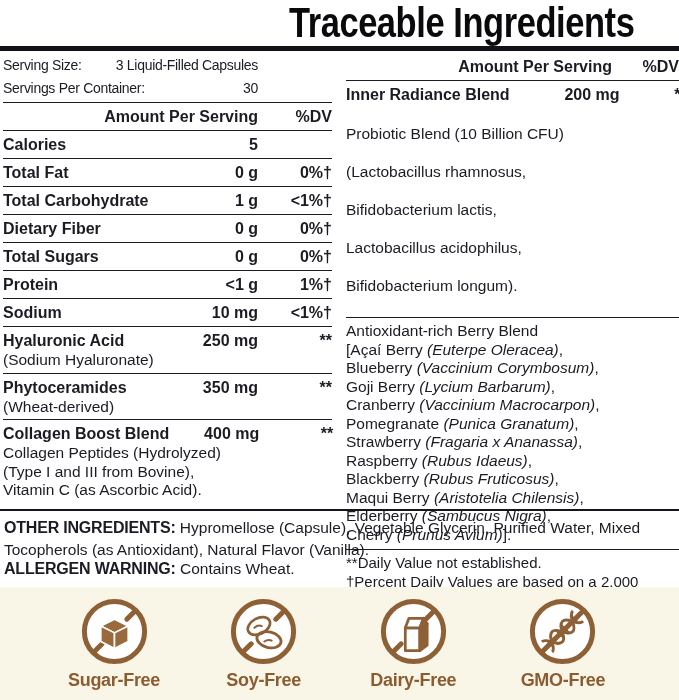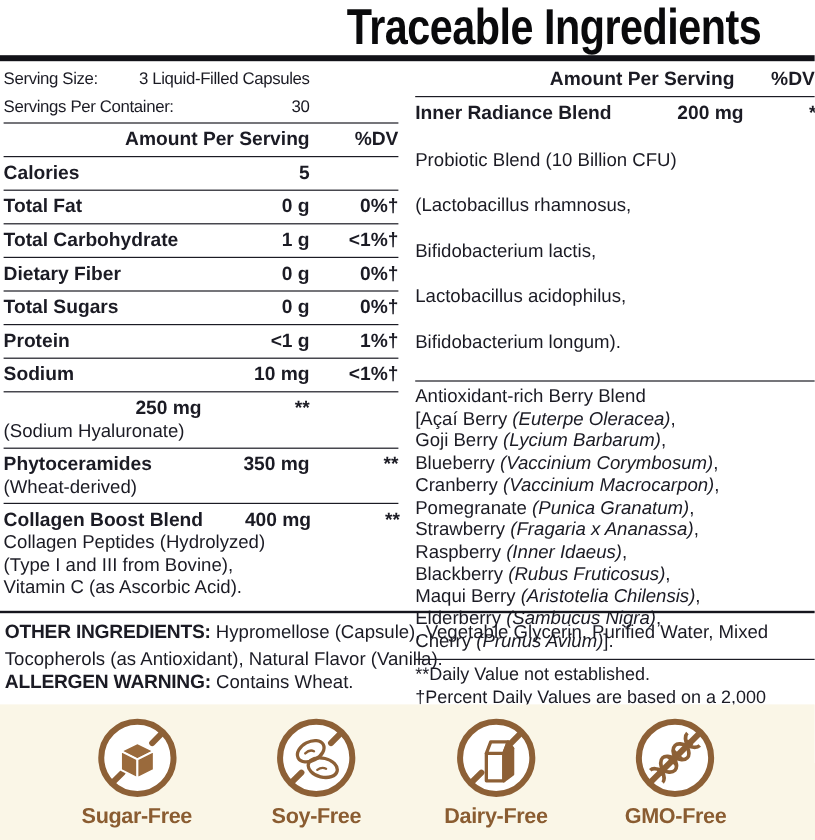--- a/index.html
+++ b/index.html
@@ -101,20 +101,21 @@
     <span class="nm">Protein</span>
     <span class="amt">&lt;1 g</span>
     <span class="dv">1%†</span>
   </div>
   <div class="nrow">
     <span class="nm">Sodium</span>
     <span class="amt">10 mg</span>
     <span class="dv">&lt;1%†</span>
   </div>
   <div class="nrow">
+    <span class="nm">Hyaluronic Acid</span>
     <span class="amt">250 mg</span>
     <span class="dv">**</span>
     <div class="sub">(Sodium Hyaluronate)</div>
   </div>
   <div class="nrow">
     <span class="nm">Phytoceramides</span>
     <span class="amt">350 mg</span>
     <span class="dv">**</span>
     <div class="sub">(Wheat-derived)</div>
   </div>
@@ -141,26 +142,26 @@
       <div>Probiotic Blend (10 Billion CFU)</div>
       <div>(Lactobacillus rhamnosus,</div>
       <div>Bifidobacterium lactis,</div>
       <div>Lactobacillus acidophilus,</div>
       <div>Bifidobacterium longum).</div>
     </div>
   </div>
   <div class="berry">
     <div><span>Antioxidant-rich Berry Blend</span><span class="it"></span><span></span></div>
     <div><span>[Açaí Berry </span><span class="it">(Euterpe Oleracea)</span><span>,</span></div>
+    <div><span>Blueberry </span><span class="it">(Vaccinium Corymbosum)</span><span>,</span></div>
     <div><span>Goji Berry </span><span class="it">(Lycium Barbarum)</span><span>,</span></div>
-    <div><span>Blueberry </span><span class="it">(Vaccinium Corymbosum)</span><span>,</span></div>
     <div><span>Cranberry </span><span class="it">(Vaccinium Macrocarpon)</span><span>,</span></div>
     <div><span>Pomegranate </span><span class="it">(Punica Granatum)</span><span>,</span></div>
     <div><span>Strawberry </span><span class="it">(Fragaria x Ananassa)</span><span>,</span></div>
-    <div><span>Raspberry </span><span class="it">(Inner Idaeus)</span><span>,</span></div>
+    <div><span>Raspberry </span><span class="it">(Rubus Idaeus)</span><span>,</span></div>
     <div><span>Blackberry </span><span class="it">(Rubus Fruticosus)</span><span>,</span></div>
     <div><span>Maqui Berry </span><span class="it">(Aristotelia Chilensis)</span><span>,</span></div>
     <div><span>Elderberry </span><span class="it">(Sambucus Nigra)</span><span>,</span></div>
     <div><span>Cherry </span><span class="it">(Prunus Avium)</span><span>].</span></div>
   </div>
   <div class="footnotes">
     <div>**Daily Value not established.</div>
     <div>†Percent Daily Values are based on a 2,000 calorie diet.</div>
   </div>
 </div>

